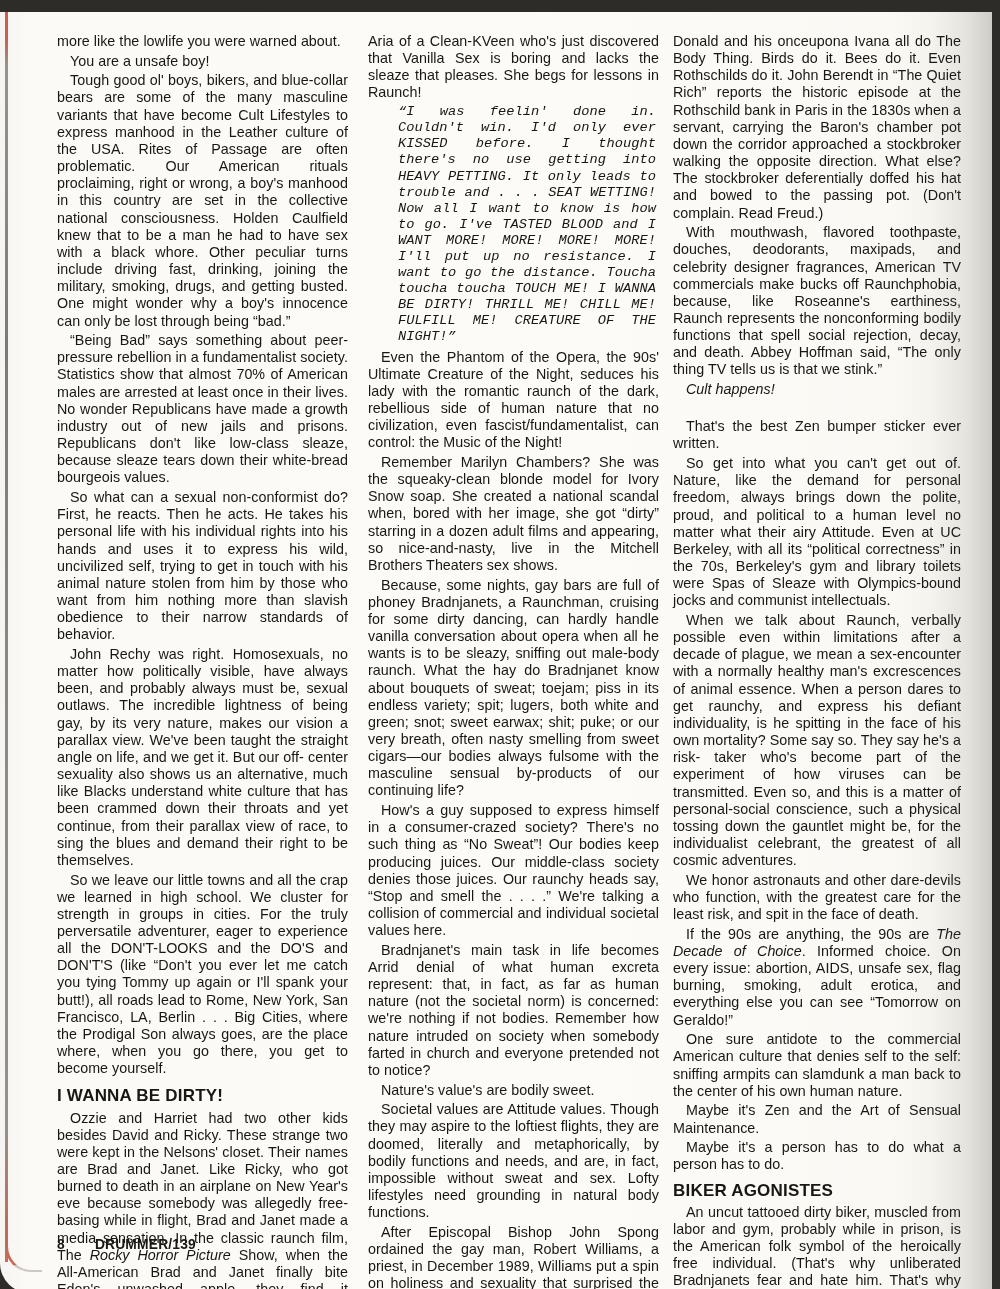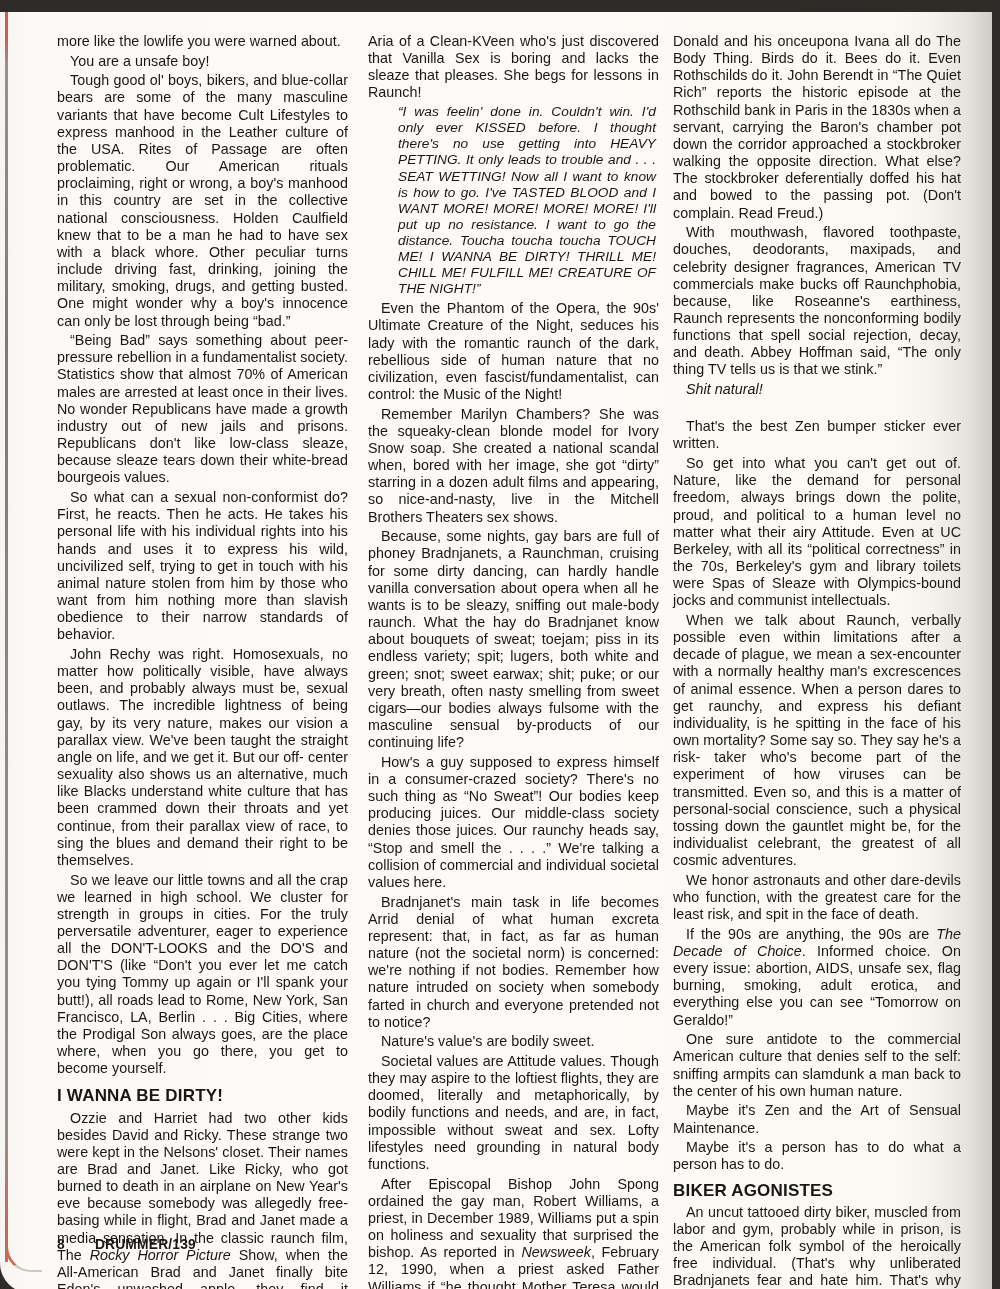--- a/index.html
+++ b/index.html
@@ -50,20 +50,21 @@
   #col2 { left:368px; }
   #col3 { left:673px; width:288px; }
   .col p { margin:0 0 2.5px 0; text-indent:13px; }
   .col p.first { text-indent:0; }
   .col p.quote {
     margin:1px 3px 3px 30px;
     font-style:italic;
     font-size:13.7px;
     line-height:16.1px;
     text-indent:0;
+    font-family:Liberation Mono, monospace;
   }
   .col h2 {
     font-size:17px; font-weight:bold;
     margin:10px 0 5px 0;
     text-indent:0; text-align:left;
     letter-spacing:0.2px;
   }
   .col .gap { margin-top:20px; }
   .col h2.gap { margin-top:8px; }
   .footer {
@@ -99,21 +100,21 @@
       <p><span>Because, some nights, gay bars are full of phoney Bradnjanets, a Raunchman, cruising for some dirty dancing, can hardly handle vanilla conversation about opera when all he wants is to be sleazy, sniffing out male-body raunch. What the hay do Bradnjanet know about bouquets of sweat; toejam; piss in its endless variety; spit; lugers, both white and green; snot; sweet earwax; shit; puke; or our very breath, often nasty smelling from sweet cigars—our bodies always fulsome with the masculine sensual by-products of our continuing life?</span></p>
       <p><span>How's a guy supposed to express himself in a consumer-crazed society? There's no such thing as “No Sweat”! Our bodies keep producing juices. Our middle-class society denies those juices. Our raunchy heads say, “Stop and smell the . . . .” We're talking a collision of commercial and individual societal values here.</span></p>
       <p><span>Bradnjanet's main task in life becomes Arrid denial of what human excreta represent: that, in fact, as far as human nature (not the societal norm) is concerned: we're nothing if not bodies. Remember how nature intruded on society when somebody farted in church and everyone pretended not to notice?</span></p>
       <p><span>Nature's value's are bodily sweet.</span></p>
       <p><span>Societal values are Attitude values. Though they may aspire to the loftiest flights, they are doomed, literally and metaphorically, by bodily functions and needs, and are, in fact, impossible without sweat and sex. Lofty lifestyles need grounding in natural body functions.</span></p>
       <p><span>After Episcopal Bishop John Spong ordained the gay man, Robert Williams, a priest, in December 1989, Williams put a spin on holiness and sexuality that surprised the bishop. As reported in </span><i>Newsweek</i><span>, February 12, 1990, when a priest asked Father Williams if “he thought Mother Teresa would be better off taking a lesbian lover, Williams testily replied: 'If you're asking me do I think Mother Teresa ought to get laid, my answer is </span></p>
     </div>
   <div class="col" id="col3">
       <p class="first"><span>Donald and his onceupona Ivana all do The Body Thing. Birds do it. Bees do it. Even Rothschilds do it. John Berendt in “The Quiet Rich” reports the historic episode at the Rothschild bank in Paris in the 1830s when a servant, carrying the Baron's chamber pot down the corridor approached a stockbroker walking the opposite direction. What else? The stockbroker deferentially doffed his hat and bowed to the passing pot. (Don't complain. Read Freud.)</span></p>
       <p><span>With mouthwash, flavored toothpaste, douches, deodorants, maxipads, and celebrity designer fragrances, American TV commercials make bucks off Raunchphobia, because, like Roseanne's earthiness, Raunch represents the nonconforming bodily functions that spell social rejection, decay, and death. Abbey Hoffman said, “The only thing TV tells us is that we stink.”</span></p>
-      <p><i>Shit natural!</i></p>
+      <p><i>Cult happens!</i></p>
       <p class="gap"><span>That's the best Zen bumper sticker ever written.</span></p>
       <p><span>So get into what you can't get out of. Nature, like the demand for personal freedom, always brings down the polite, proud, and political to a human level no matter what their airy Attitude. Even at UC Berkeley, with all its “political correctness” in the 70s, Berkeley's gym and library toilets were Spas of Sleaze with Olympics-bound jocks and communist intellectuals.</span></p>
       <p><span>When we talk about Raunch, verbally possible even within limitations after a decade of plague, we mean a sex-encounter with a normally healthy man's excrescences of animal essence. When a person dares to get raunchy, and express his defiant individuality, is he spitting in the face of his own mortality? Some say so. They say he's a risk- taker who's become part of the experiment of how viruses can be transmitted. Even so, and this is a matter of personal-social conscience, such a physical tossing down the gauntlet might be, for the individualist celebrant, the greatest of all cosmic adventures.</span></p>
       <p><span>We honor astronauts and other dare-devils who function, with the greatest care for the least risk, and spit in the face of death.</span></p>
       <p><span>If the 90s are anything, the 90s are </span><i>The Decade of Choice</i><span>. Informed choice. On every issue: abortion, AIDS, unsafe sex, flag burning, smoking, adult erotica, and everything else you can see “Tomorrow on Geraldo!”</span></p>
       <p><span>One sure antidote to the commercial American culture that denies self to the self: sniffing armpits can slamdunk a man back to the center of his own human nature.</span></p>
       <p><span>Maybe it's Zen and the Art of Sensual Maintenance.</span></p>
       <p><span>Maybe it's a person has to do what a person has to do.</span></p>
       <h2 class="gap"><span>BIKER AGONISTES</span></h2>
       <p><span>An uncut tattooed dirty biker, muscled from labor and gym, probably while in prison, is the American folk symbol of the heroically free individual. (That's why unliberated Bradnjanets fear and hate him. That's why Ron and Nancy</span></p>

